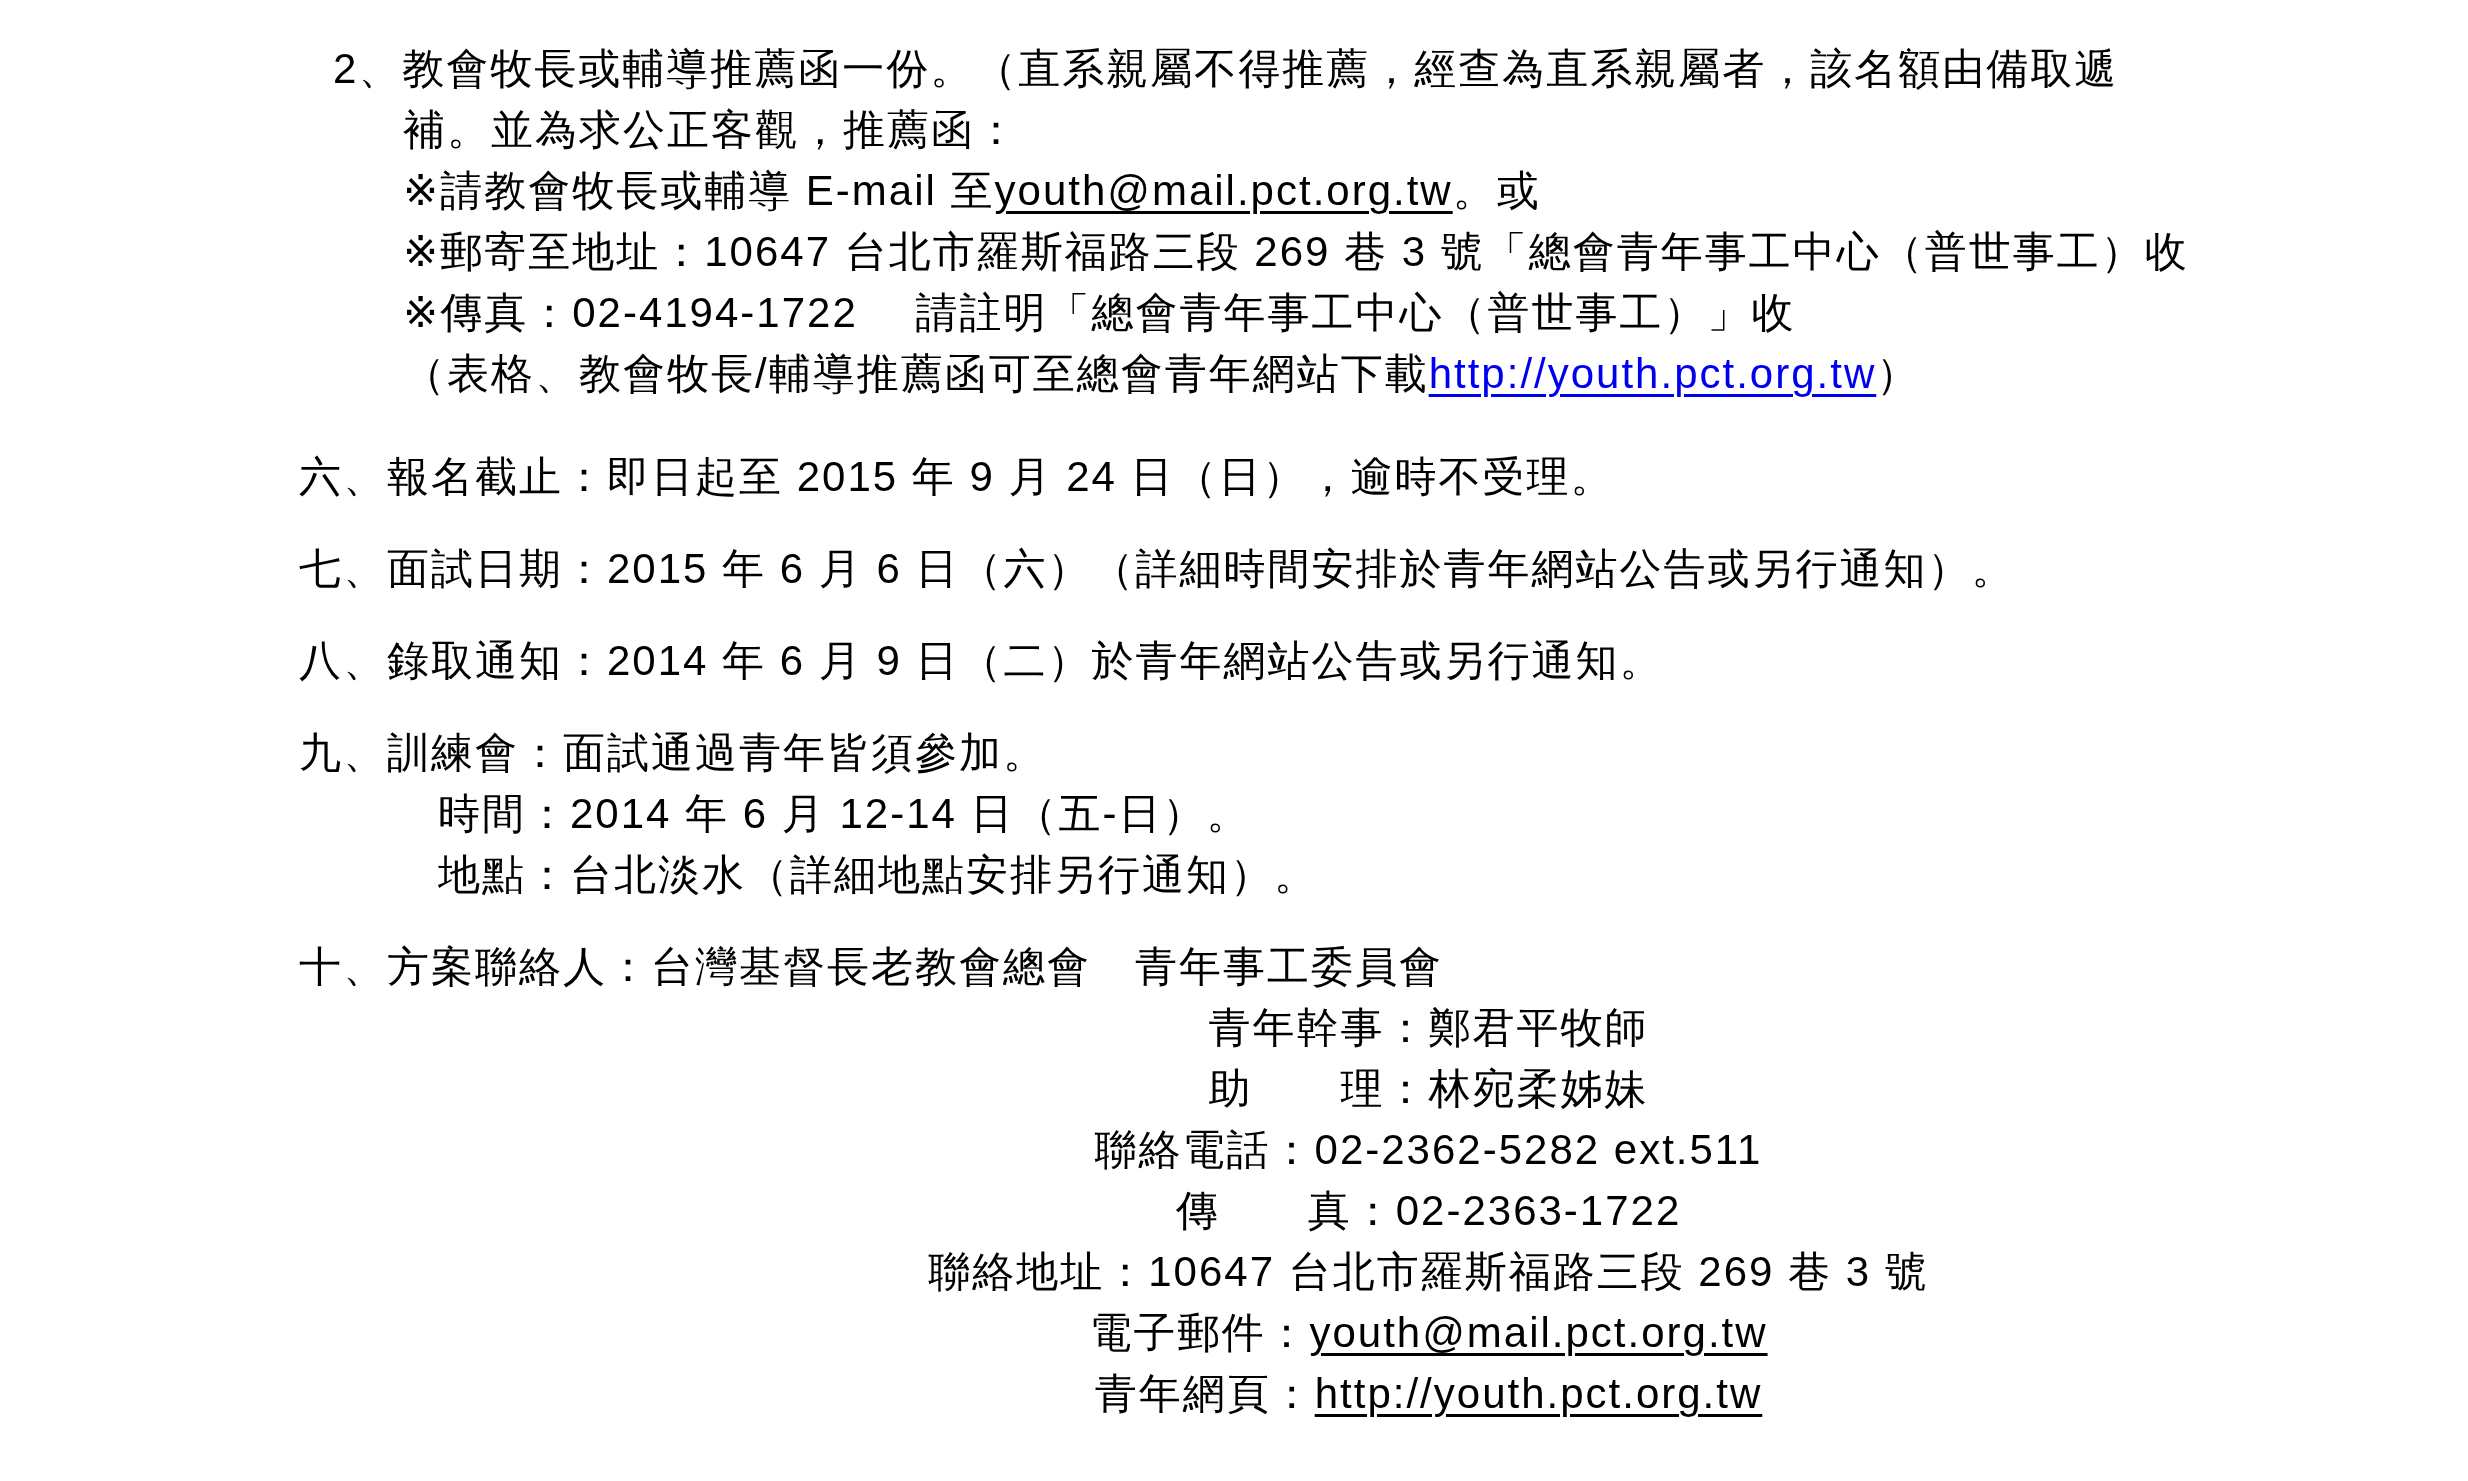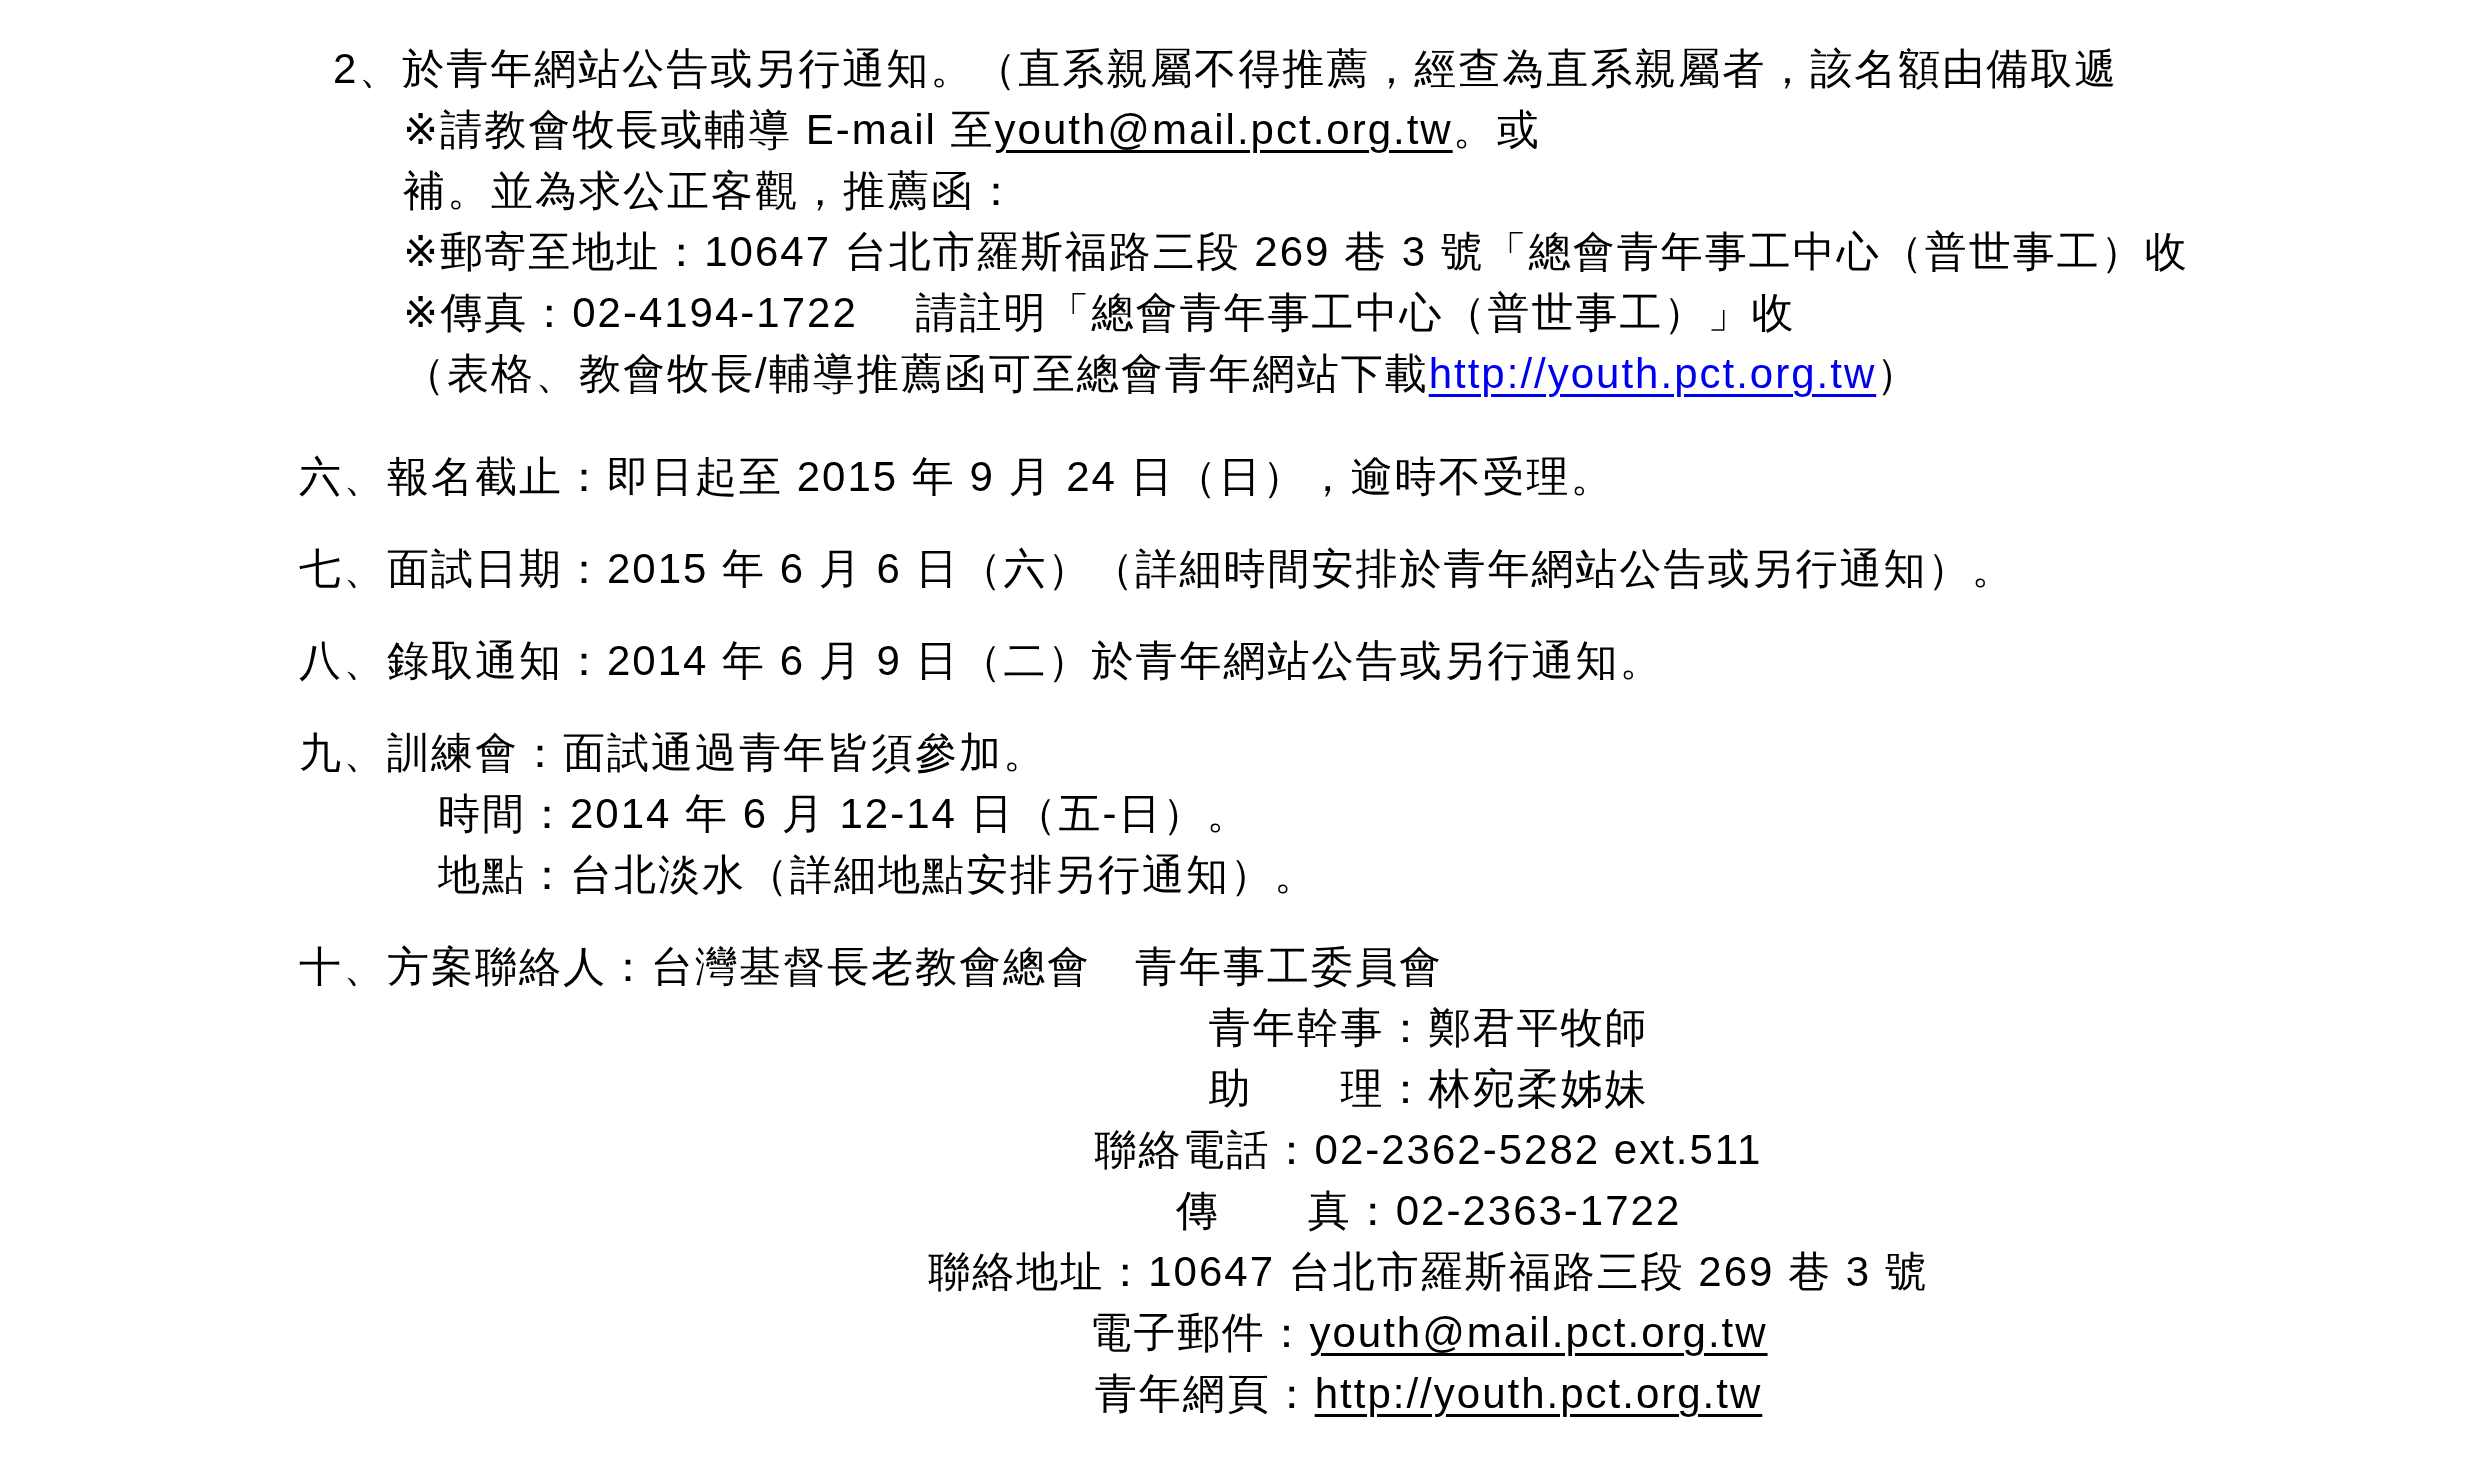--- a/index.html
+++ b/index.html
@@ -50,23 +50,23 @@
     text-underline-offset: 6px;
     cursor: pointer;
   }
 </style>
 </head>
 <body style="color: rgb(0, 0, 0);">
 
 <div class="page">
 
   <div>
-    <div class="line ind-item2-first"><span>2、</span><span>於青年網站公告或另行通知。（直系親屬不得推薦，經查為直系親屬者，該名額由備取遞</span></div>
+    <div class="line ind-item2-first"><span>2、</span><span>教會牧長或輔導推薦函一份。（直系親屬不得推薦，經查為直系親屬者，該名額由備取遞</span></div>
+    <div class="line ind-item2-body">補。並為求公正客觀，推薦函：</div>
     <div class="line ind-item2-body"><span>※請教會牧長或輔導 E-mail 至</span><span class="u-black">youth@mail.pct.org.tw</span><span>。或</span></div>
-    <div class="line ind-item2-body">補。並為求公正客觀，推薦函：</div>
     <div class="line ind-item2-body">※郵寄至地址：10647 台北市羅斯福路三段 269 巷 3 號「總會青年事工中心（普世事工）收</div>
     <div class="line ind-item2-body">※傳真：02-4194-1722　 請註明「總會青年事工中心（普世事工）」收</div>
     <div class="line ind-item2-body"><span>（表格、教會牧長/輔導推薦函可至總會青年網站下載</span><span class="u-blue" id="blue-link" style="color: rgb(0, 0, 238);">http://youth.pct.org.tw</span><span>）</span></div>
   </div>
 
   <div class="gap-first">
     <div class="line ind-section"><span>六、</span><span>報名截止：即日起至 2015 年 9 月 24 日（日），逾時不受理。</span></div>
   </div>
 
   <div class="gap">

